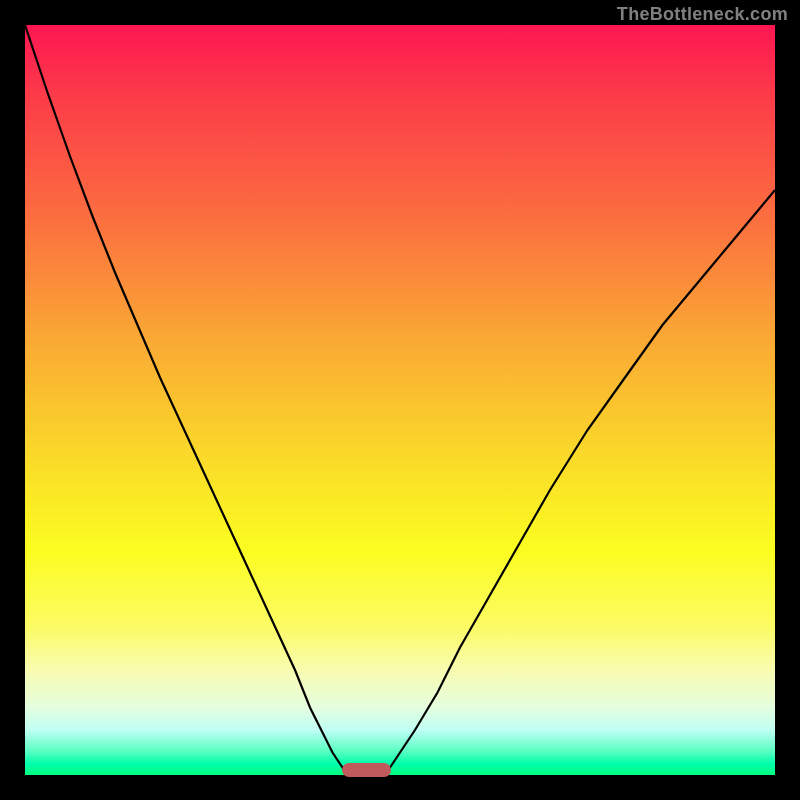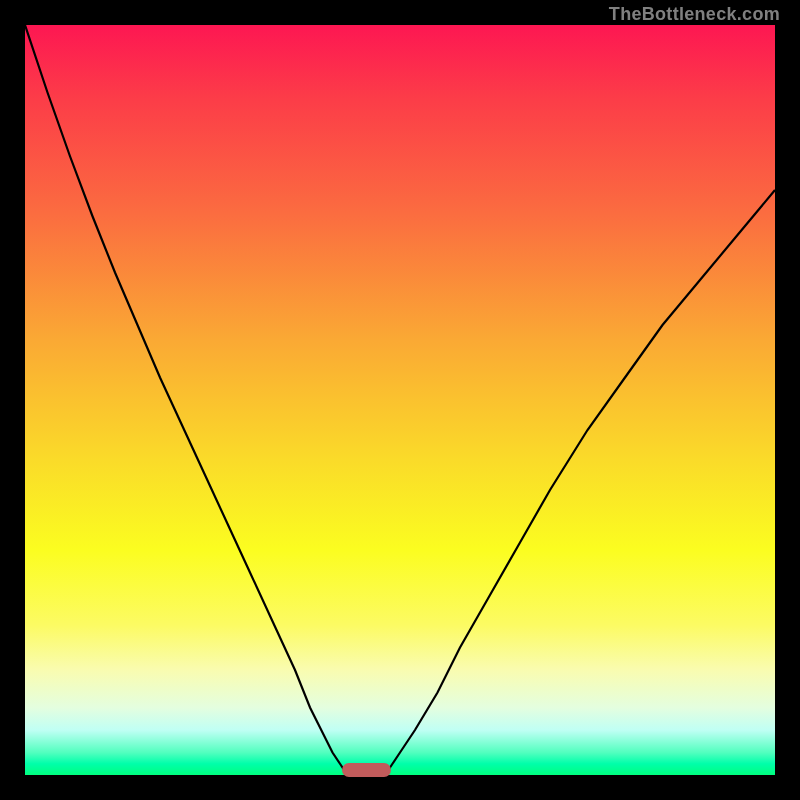--- a/index.html
+++ b/index.html
@@ -32,21 +32,21 @@
         #e4fedf 91%,
         #c0fff4 94%,
         #52ffbf 97%,
         #00ffaa 98.5%,
         #00ff7f 100%
       );
     }
     .watermark {
       position: absolute;
       top: 4px;
-      right: 20px;
+      right: 12px;
       font-family: Arial, sans-serif;
       font-size: 18px;
       font-weight: 600;
       color: #808080;
       letter-spacing: 0.3px;
     }
     .curve-svg {
       position: absolute;
       top: 0;
       left: 0;

